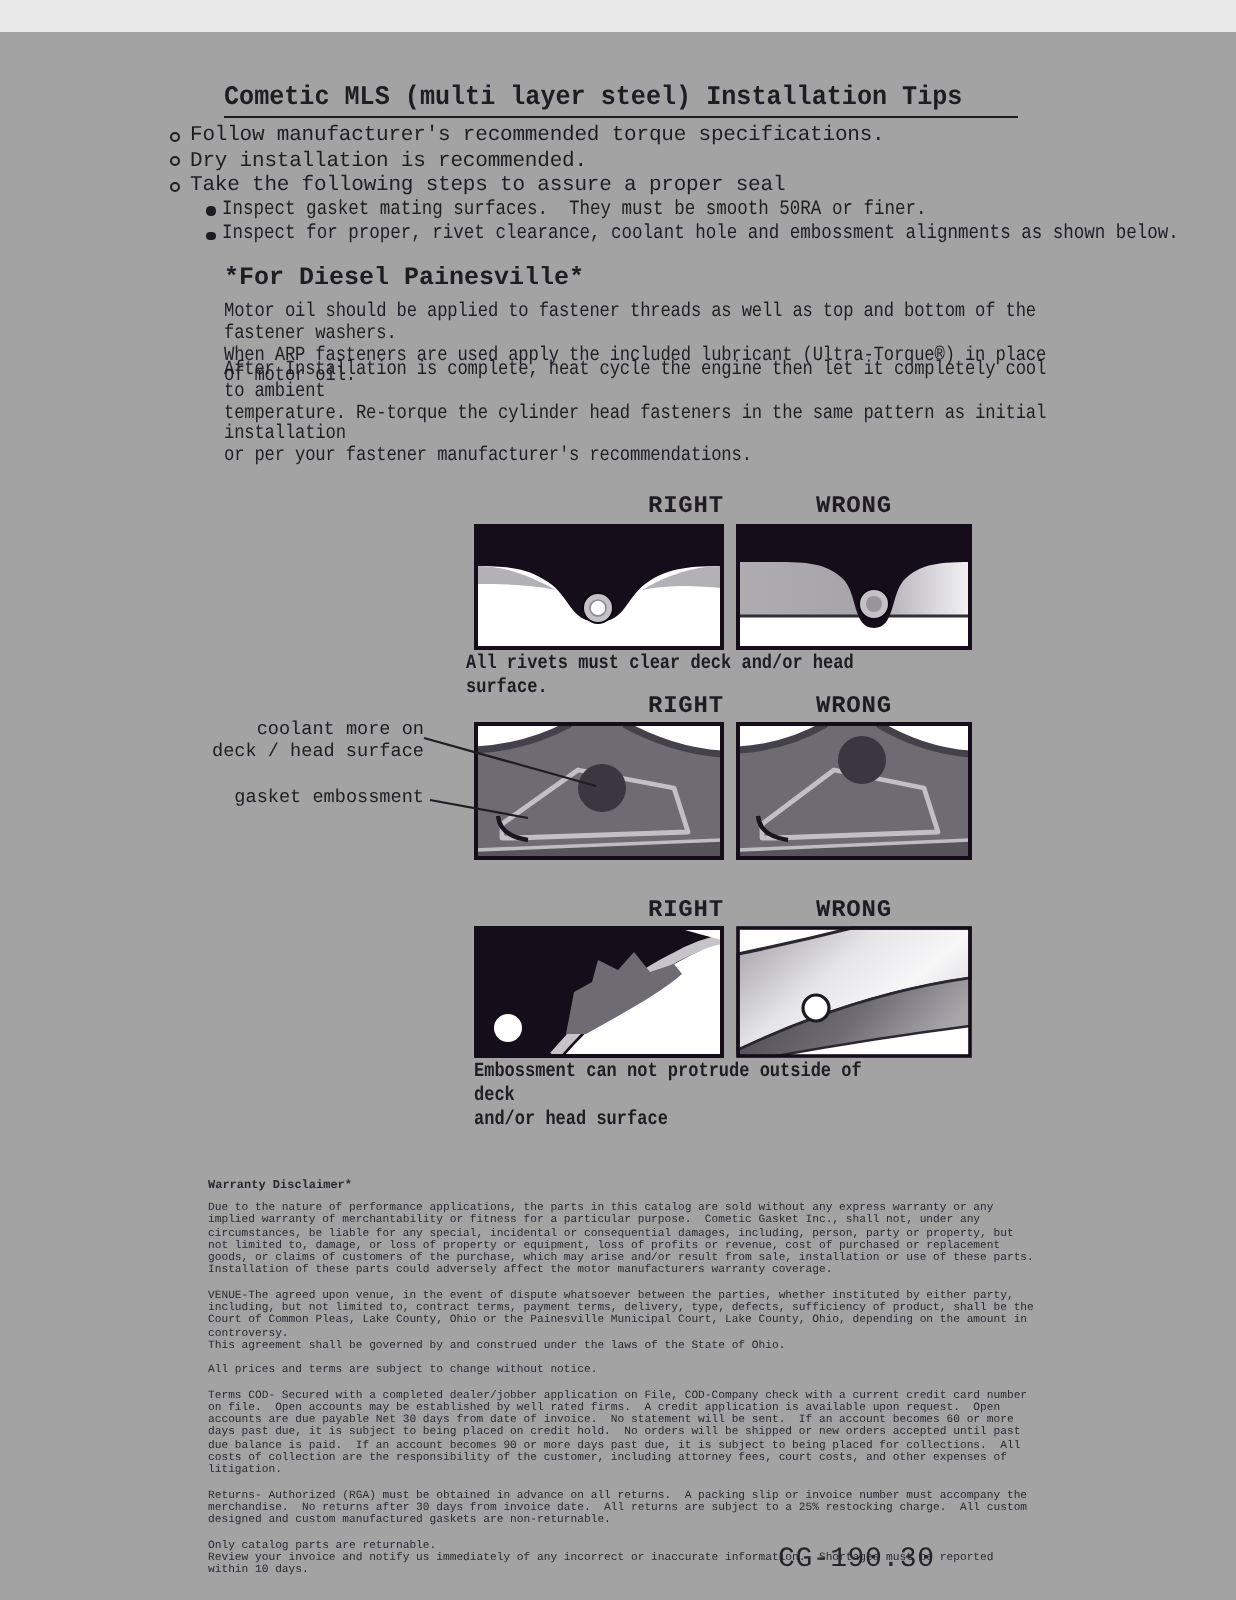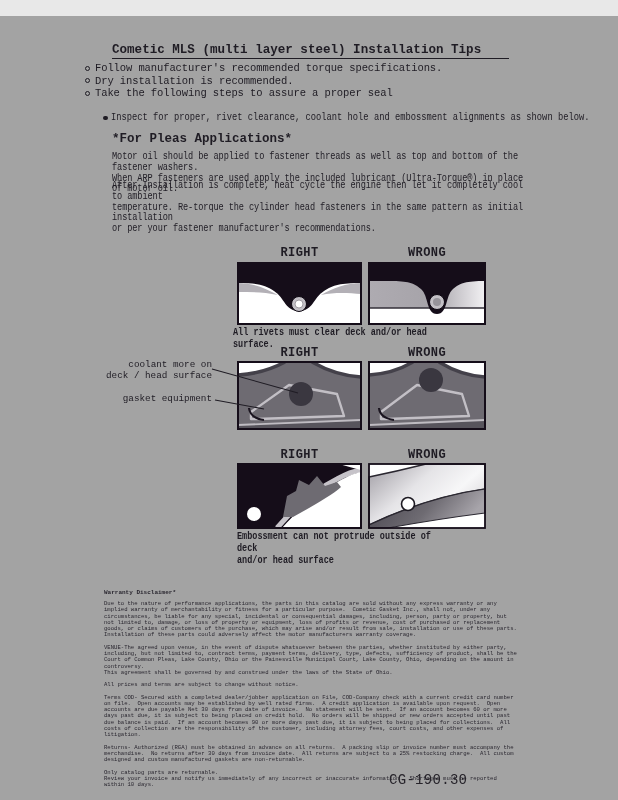--- a/index.html
+++ b/index.html
@@ -24,21 +24,21 @@
   .btxt{display:block;margin-left:10px;white-space:pre;}
   .sub-row .btxt{margin-left:8px;}
 
   .section-heading{left:112px;top:116px;font-size:12.5px;font-weight:bold;white-space:nowrap;}
   .para{left:112px;font-size:10px;line-height:10.8px;letter-spacing:-0.1px;width:480px;}
   .para1{top:136px;}
   .para2{top:165px;}
   .note{top:205px;}
 
   .dlabel{font-size:12px;font-weight:bold;letter-spacing:0.4px;text-align:center;line-height:14px;}
-  .col1{left:237px;width:125px;}
+  .col1{left:237px;width:125px;text-align:right;}
   .col2{left:368px;width:118px;}
   .lrow1{top:230px;} .lrow2{top:330px;} .lrow3{top:432px;}
   .box svg{display:block;}
 
   .caption{font-size:10px;font-weight:bold;line-height:12px;letter-spacing:0;}
   .cap1{left:233px;top:311px;width:260px;}
   .cap2{left:237px;top:416px;width:260px;}
   .cap3{left:237px;top:515px;width:240px;}
 
   .annot{font-size:9.3px;line-height:11px;text-align:right;color:#1f1c24;}
@@ -65,26 +65,30 @@
     <span class="btxt">Dry installation is recommended.</span>
   </div>
   <div class="abs bullet-row" style="top:46px;">
     <span class="o-marker"></span>
     <span class="btxt">Follow manufacturer's recommended torque specifications.</span>
   </div>
   <div class="abs bullet-row" style="top:71px;">
     <span class="o-marker"></span>
     <span class="btxt">Take the following steps to assure a proper seal</span>
   </div>
+  <div class="abs sub-row" style="top:83.5px;">
+    <span class="dot-marker"></span>
+    <span class="btxt cond">Inspect gasket mating surfaces.  They must be smooth 50RA or finer.</span>
+  </div>
   <div class="abs sub-row" style="top:96px;">
     <span class="dot-marker"></span>
     <span class="btxt cond">Inspect for proper, rivet clearance, coolant hole and embossment alignments as shown below.</span>
   </div>
 
-  <div class="abs section-heading">*For Pleas Applications*</div>
+  <div class="abs section-heading">*For Diesel Painesville*</div>
   <div class="abs para para1"><span class="cond prewrap">Motor oil should be applied to fastener threads as well as top and bottom of the fastener washers.
 When ARP fasteners are used apply the included lubricant (Ultra-Torque®) in place of motor oil.</span></div>
   <div class="abs para para2"><span class="cond prewrap">After Installation is complete, heat cycle the engine then let it completely cool to ambient
 temperature. Re-torque the cylinder head fasteners in the same pattern as initial installation
 or per your fastener manufacturer's recommendations.</span></div>
 
   <div class="abs dlabel col1 lrow1">RIGHT</div>
   <div class="abs dlabel col2 lrow1">WRONG</div>
 
   <div class="abs box col1" style="top:246px;height:63px;">
@@ -119,21 +123,21 @@
   </div>
   <div class="abs caption cap1"><span class="cond" style="transform:scaleX(0.85);">All rivets must clear deck and/or head surface.</span></div>
 
   <div class="abs dlabel col1 lrow2">RIGHT</div>
   <div class="abs dlabel col2 lrow2">WRONG</div>
 
   <div class="abs annot annot-coolant">
     <div>coolant more on</div>
     <div>deck / head surface</div>
   </div>
-  <div class="abs annot annot-emboss">gasket equipment</div>
+  <div class="abs annot annot-emboss">gasket embossment</div>
   <svg class="abs leader-overlay" width="195" height="62" viewBox="0 0 195 62">
     <line x1="94" y1="13" x2="180" y2="37" stroke="#1f1c24" stroke-width="1.1"></line>
     <line x1="97" y1="44" x2="146" y2="53" stroke="#1f1c24" stroke-width="1.1"></line>
   </svg>
 
   <div class="abs box col1" style="top:345px;height:69px;">
     <svg width="125" height="69" viewBox="0 0 125 69">
       <rect x="1" y="1" width="123" height="67" fill="#ffffff"></rect>
       <path d="M1,14 C19,13 35,8 48,1 L75,1 C89,9 107,15 124,16 L124,68 L1,68 Z" fill="#6e6b72"></path>
       <path d="M1,14 C19,13 35,8 48,1" stroke="#44414a" stroke-width="3.5" fill="none"></path>

